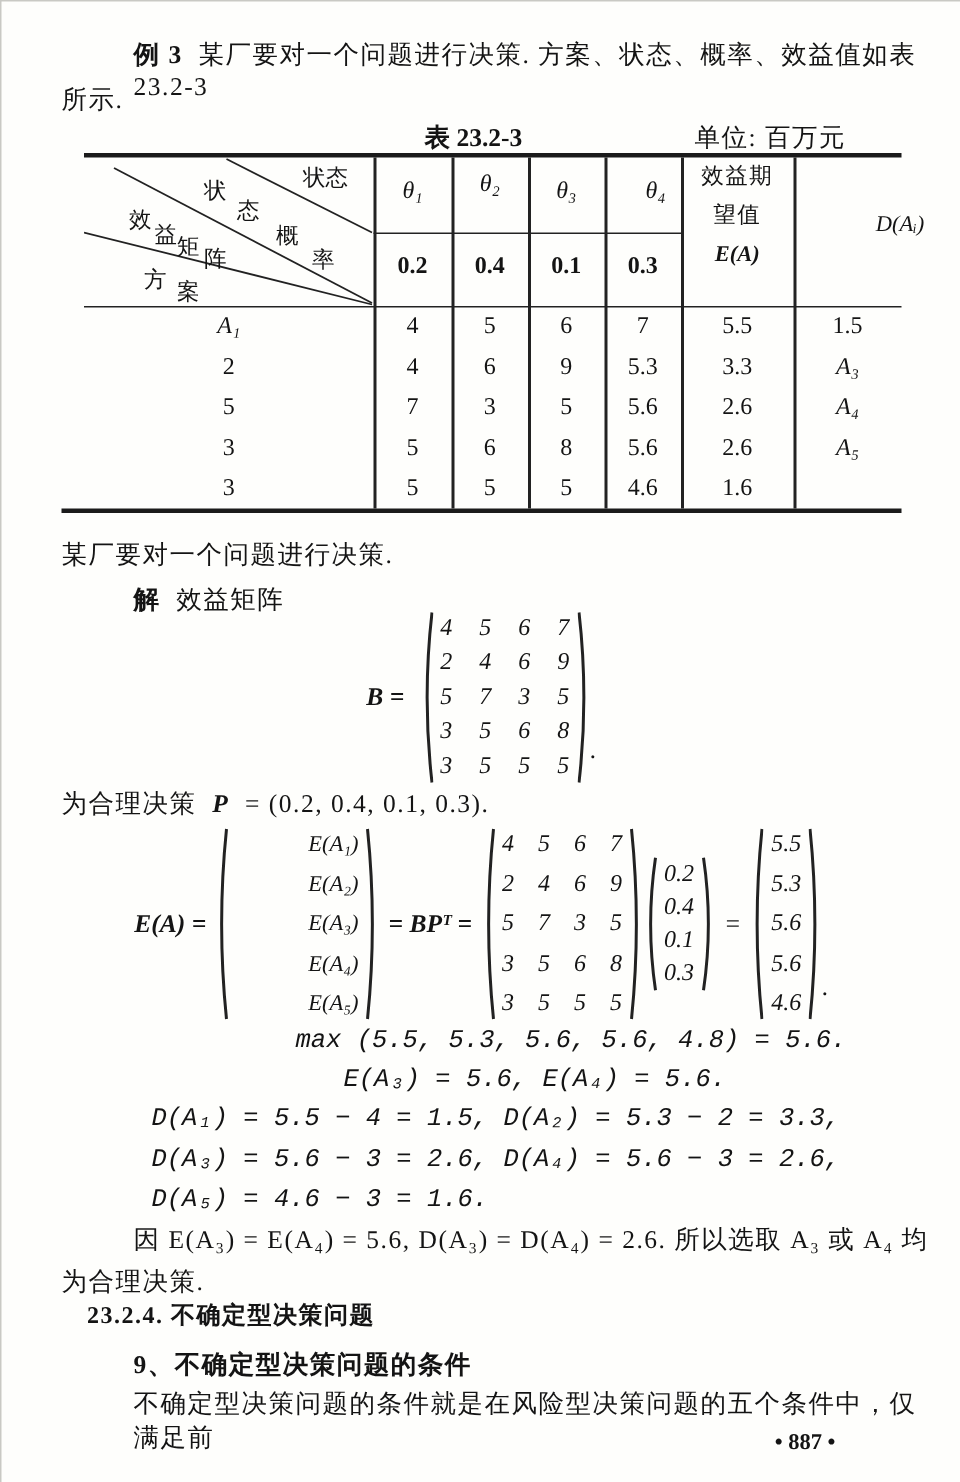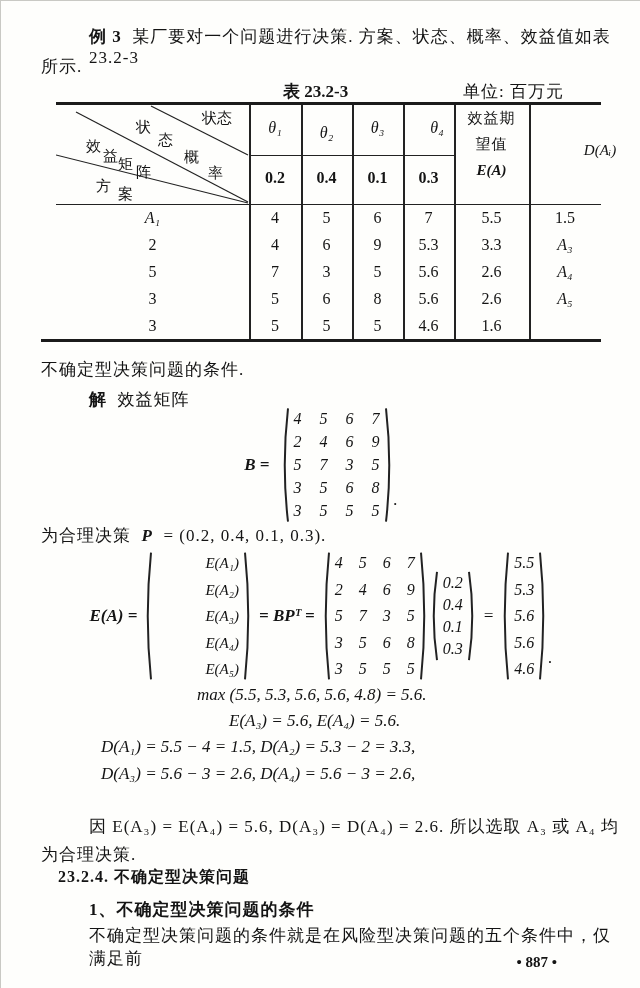--- a/index.html
+++ b/index.html
@@ -42,21 +42,21 @@
   .mat{display:flex; align-items:stretch;}
   .mat svg{flex:0 0 auto;}
   .mgrid{display:grid; align-content:space-between; padding:2px 5px;}
   .mgrid div{text-align:center; font-size:16px; line-height:22px; font-style:italic;}
   .h118{height:118px;} .h132{height:132px;} .h92{height:92px; align-self:center;}
   .small .mgrid div{font-size:15px;margin-left:48px;}
   .gapx .mgrid{column-gap:18px;}
   .gapx2 .mgrid{column-gap:16px;}
   .mathtxt{font-style:italic; font-size:17px;}
   .tail{align-self:flex-end; padding-bottom:14px;}
-  .line{white-space:nowrap;}
+  .line{white-space:nowrap;font-family:Liberation Mono, monospace;}
 </style>
 </head>
 <body>
 
 <div class="page">
 
   <div class="abs cjk" style="top:24px; left:88px;">
     <span class="b">例 3</span>&nbsp;&nbsp;<span>某厂要对一个问题进行决策. 方案、状态、概率、效益值如表 23.2-3</span>
   </div>
   <div class="abs cjk" style="top:54px; left:40px;">所示.</div>
@@ -89,21 +89,21 @@
       <span class="ch" style="left:152px; top:59px;">率</span>
       <span class="ch" style="left:30px; top:32px;">效</span>
       <span class="ch" style="left:47px; top:42px;">益</span>
       <span class="ch" style="left:62px; top:50px;">矩</span>
       <span class="ch" style="left:80px; top:58px;">阵</span>
       <span class="ch" style="left:40px; top:72px;">方</span>
       <span class="ch" style="left:62px; top:80px;">案</span>
     </div>
 
     <div class="th i" style="left:193px; top:17px; width:52px;">θ₁</div>
-    <div class="th i" style="left:245px; top:22px; width:51px;">θ₂</div>
+    <div class="th i" style="left:245px; top:12px; width:51px;">θ₂</div>
     <div class="th i" style="left:296px; top:17px; width:51px;">θ₃</div>
     <div class="th i" style="left:347px; top:17px; width:68px;">θ₄</div>
 
     <div class="tp b" style="left:193px; top:67px; width:52px;">0.2</div>
     <div class="tp b" style="left:245px; top:67px; width:51px;">0.4</div>
     <div class="tp b" style="left:296px; top:67px; width:51px;">0.1</div>
     <div class="tp b" style="left:347px; top:67px; width:51px;">0.3</div>
 
     <div class="eh">
       <div class="cjk">效益期</div>
@@ -144,21 +144,21 @@
         <div class="plan">A₅</div>
         <div class="val">3</div>
         <div class="val">5</div>
         <div class="val">5</div>
         <div class="val">5</div>
         <div class="val">4.6</div>
         <div class="val">1.6</div>
       </div>
   </div>
 
-  <div class="abs cjk" style="top:357px; left:40px;">不确定型决策问题的条件.</div>
+  <div class="abs cjk" style="top:357px; left:40px;">某厂要对一个问题进行决策.</div>
   <div class="abs cjk" style="top:387px; left:88px;">
     <span class="b">解</span>&nbsp;&nbsp;<span>效益矩阵</span>
   </div>
 
   <div class="abs eqrow" style="top:405px; left:0; width:640px;">
     <span class="mathtxt b" style="margin-right:10px;">B =</span>
     <div class="mat h118 gapx">
       <svg width="9" height="118" viewBox="0 0 9 100" preserveAspectRatio="none">
           <path d="M8 2 Q 1.5 50 8 98" fill="none" stroke="#222" stroke-width="2"></path>
         </svg>
@@ -275,23 +275,24 @@
           <path d="M1 2 Q 7.5 50 1 98" fill="none" stroke="#222" stroke-width="2"></path>
         </svg>
     </div>
     <span class="mathtxt tail">.</span>
   </div>
 
   <div class="abs i line" style="top:684px; left:196px;">max (5.5, 5.3, 5.6, 5.6, 4.8) = 5.6.</div>
   <div class="abs i line" style="top:710px; left:228px;">E(A₃) = 5.6,  E(A₄) = 5.6.</div>
   <div class="abs i line" style="top:736px; left:100px;">D(A₁) = 5.5 − 4 = 1.5,  D(A₂) = 5.3 − 2 = 3.3,</div>
   <div class="abs i line" style="top:763px; left:100px;">D(A₃) = 5.6 − 3 = 2.6,  D(A₄) = 5.6 − 3 = 2.6,</div>
+  <div class="abs i line" style="top:790px; left:100px;">D(A₅) = 4.6 − 3 = 1.6.</div>
 
   <div class="abs cjk" style="top:814px; left:88px;">因 E(A₃) = E(A₄) = 5.6, D(A₃) = D(A₄) = 2.6. 所以选取 A₃ 或 A₄ 均</div>
   <div class="abs cjk" style="top:842px; left:40px;">为合理决策.</div>
 
   <div class="abs b cjk" style="top:866px; left:36px; font-size:16px;margin-left:21px;">23.2.4. 不确定型决策问题</div>
-  <div class="abs b cjk" style="top:897px; left:88px;">1、不确定型决策问题的条件</div>
+  <div class="abs b cjk" style="top:897px; left:88px;">9、不确定型决策问题的条件</div>
   <div class="abs cjk" style="top:923px; left:88px; right:30px;">不确定型决策问题的条件就是在风险型决策问题的五个条件中，仅满足前</div>
 
   <div class="abs b" style="top:953px; right:84px; font-size:15px;">• 887 •</div>
 
 </div>
 
 </body></html>

